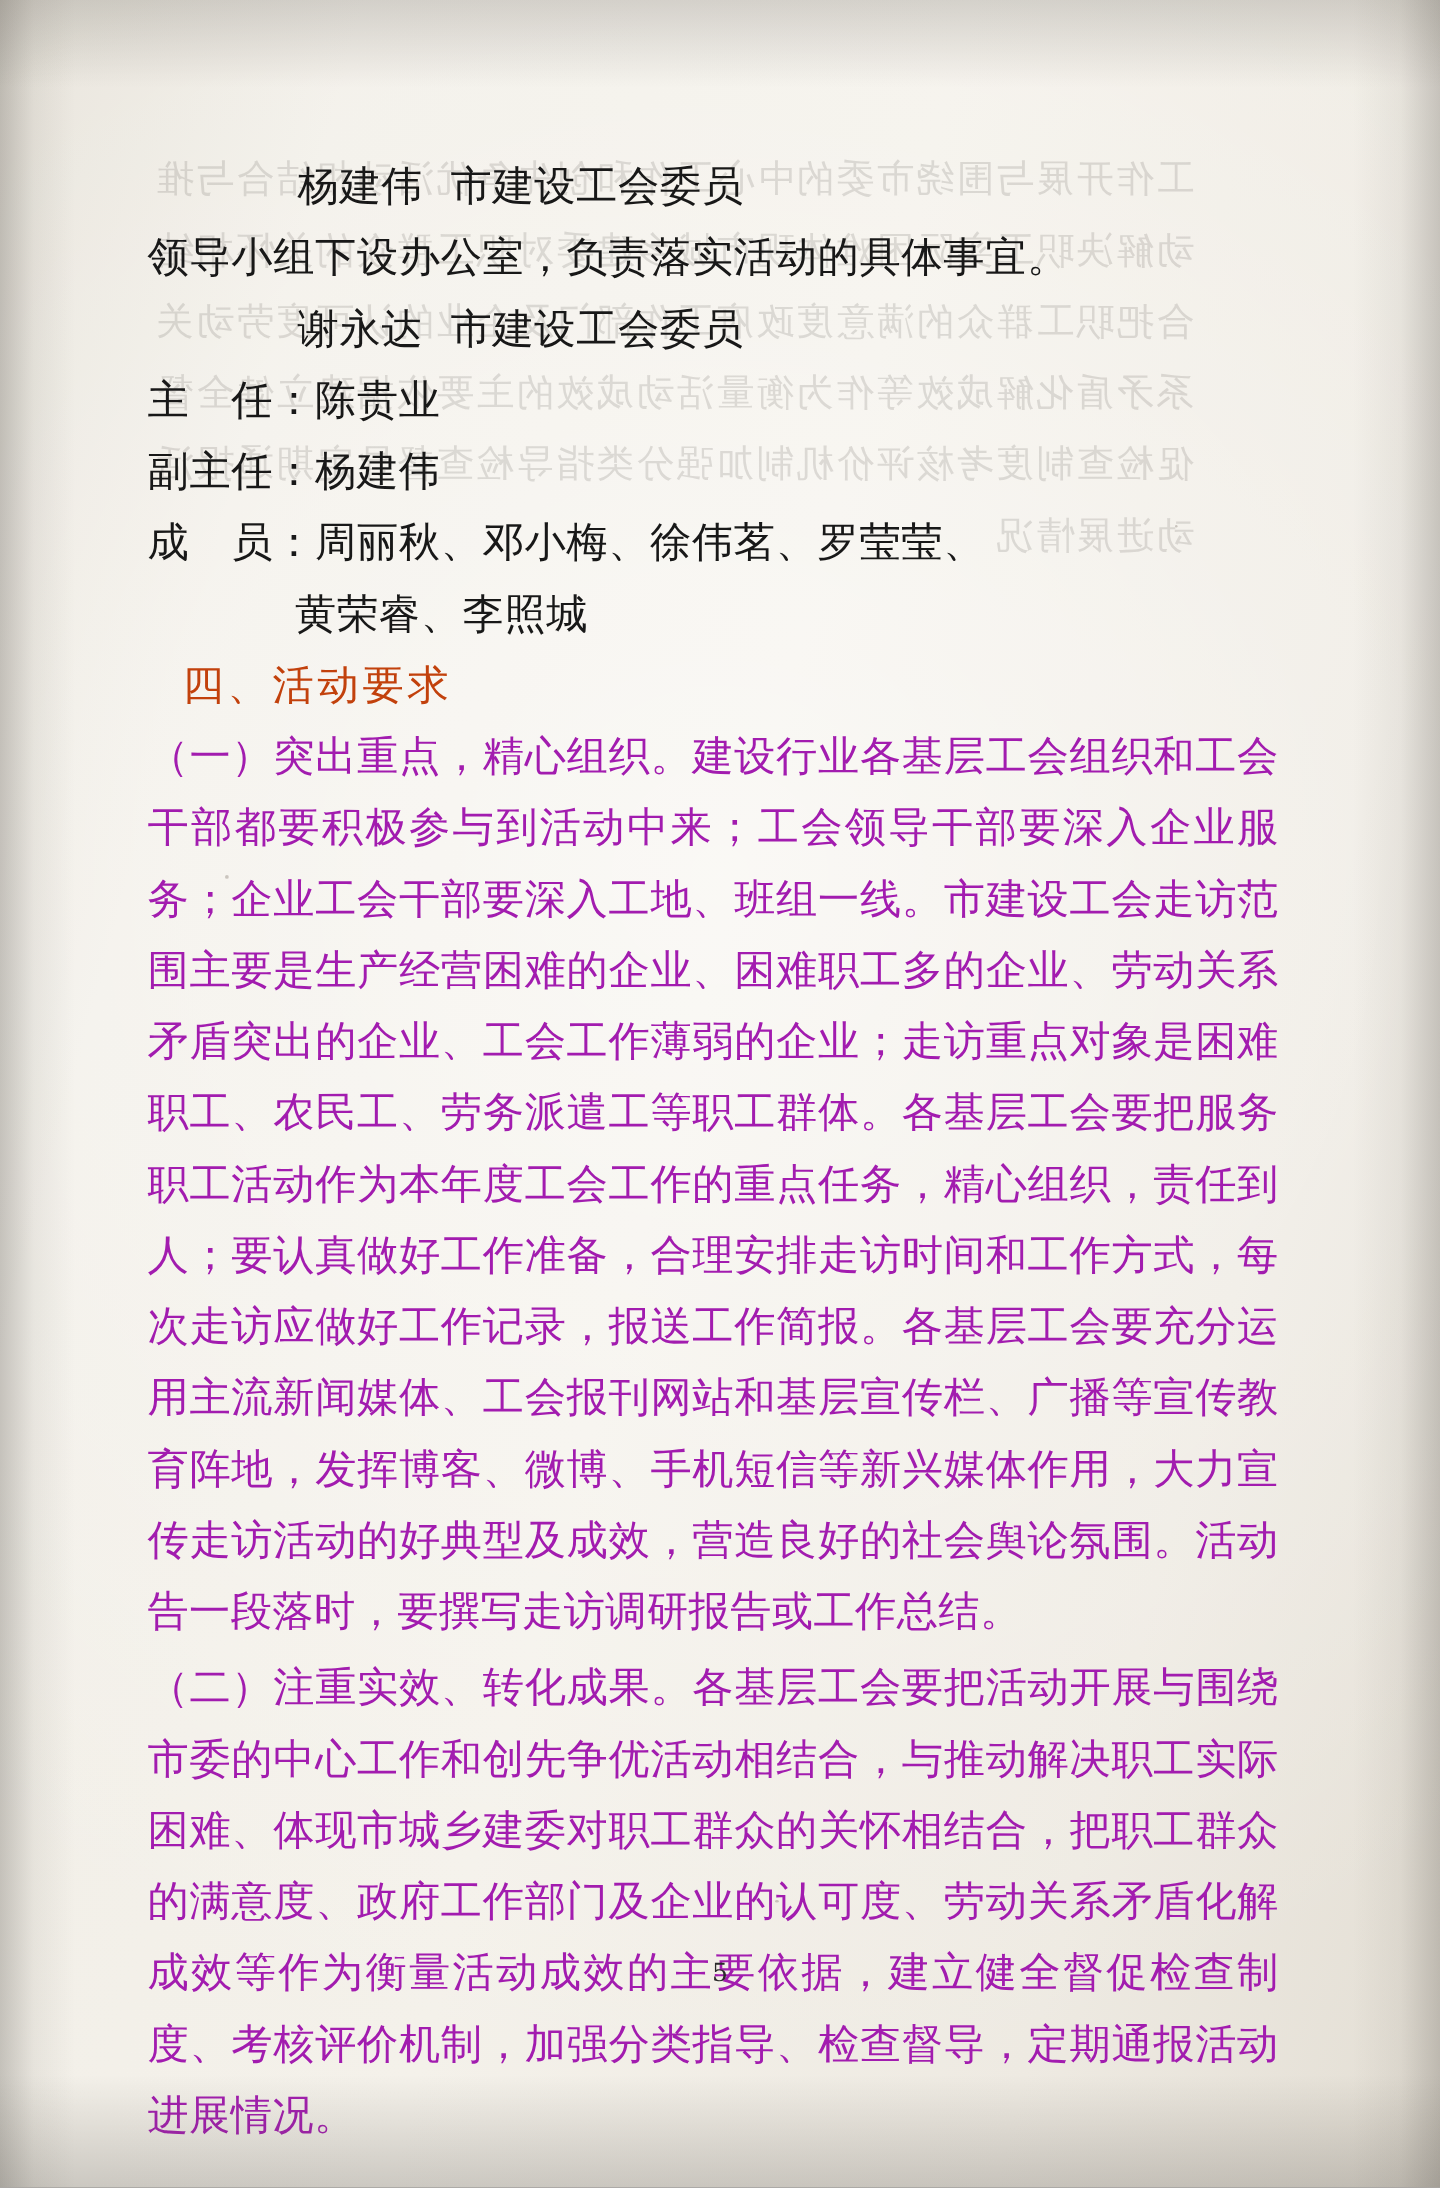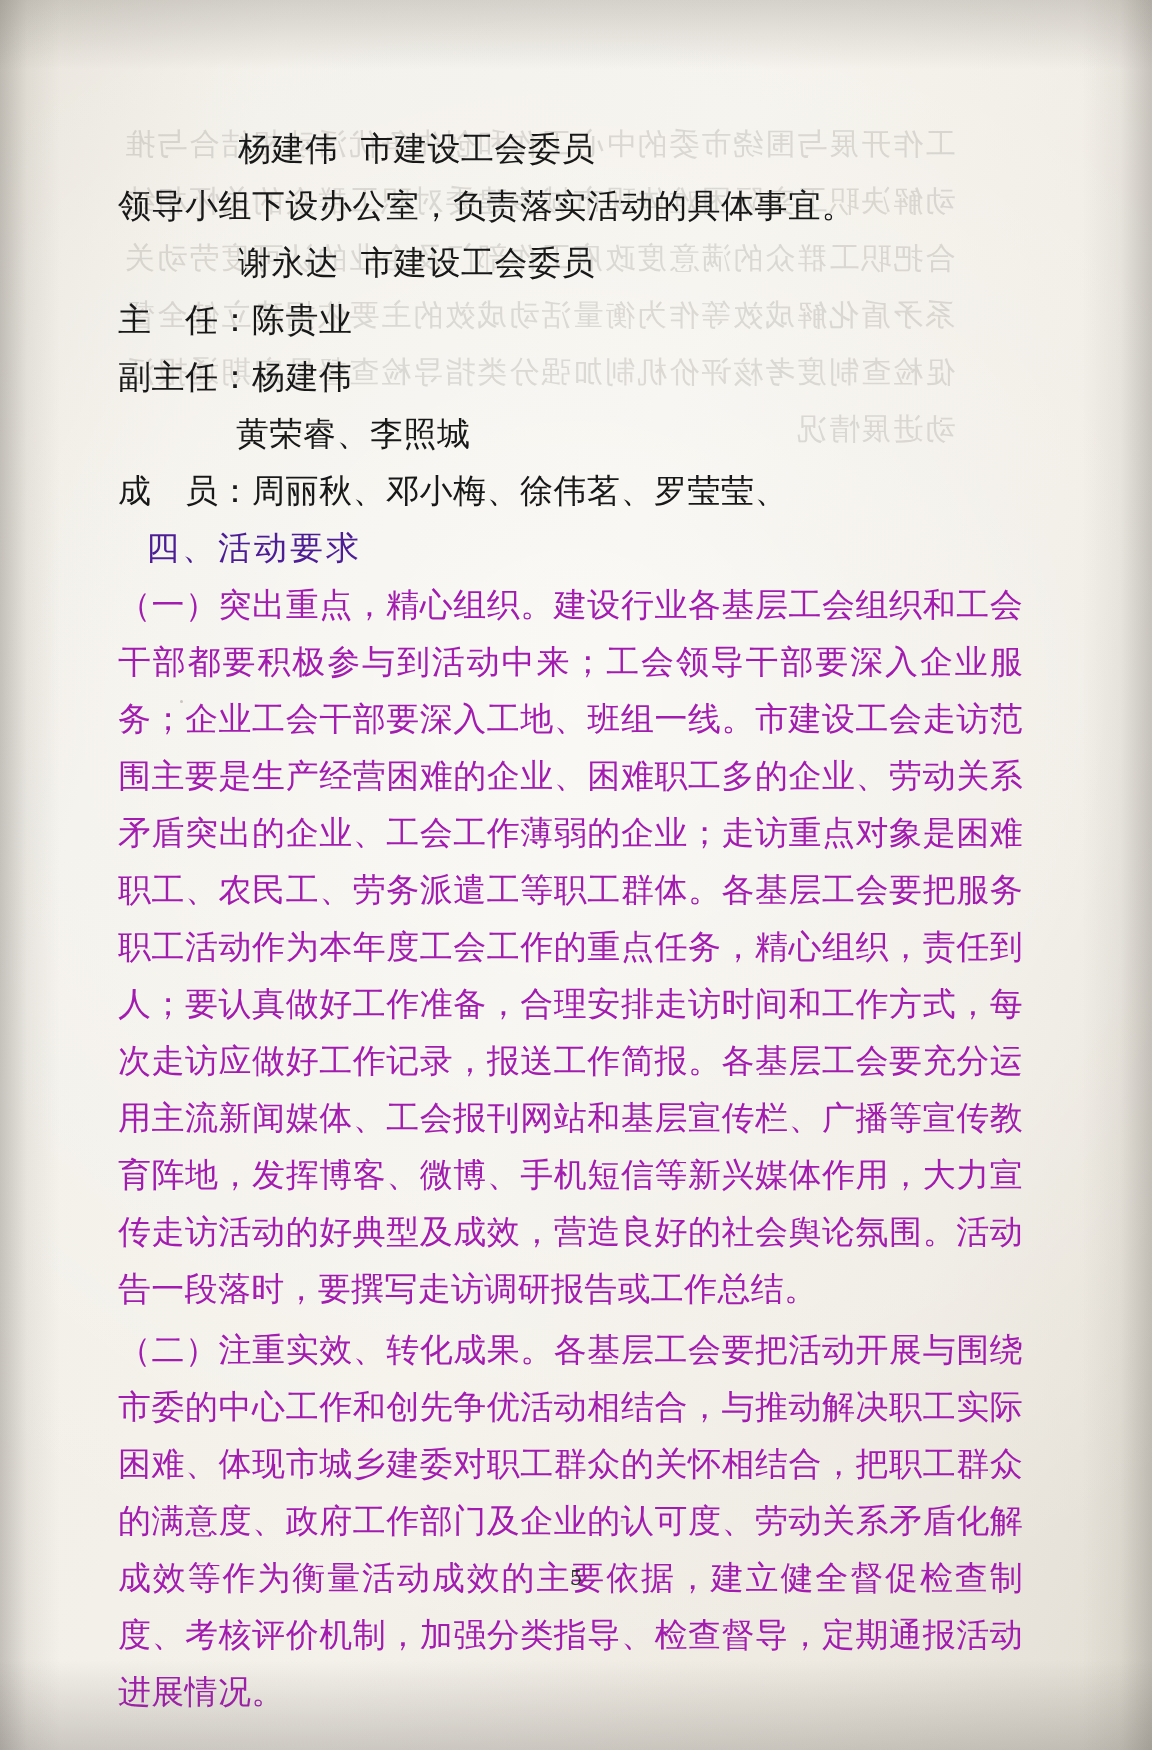--- a/index.html
+++ b/index.html
@@ -114,21 +114,21 @@
     margin: 0;
     white-space: pre-wrap;
   }
   .para-indent {
     text-indent: 0;
   }
   .section-heading {
     font-size: 33px;
     line-height: 57px;
     letter-spacing: 3px;
-    color: #4c1d95;
+    color: #c2410c;
     padding-left: 28px;
   }
   .gap-sm { height: 4px; }
   .page-number {
     position: absolute;
     left: 0;
     top: 1566px;
     width: 1152px;
     text-align: center;
     font-size: 20px;
@@ -157,23 +157,23 @@
 
       <div class="line indent-name">杨建伟  市建设工会委员</div>
       <div class="line">领导小组下设办公室，负责落实活动的具体事宜。</div>
 
       <div class="line indent-name">谢永达  市建设工会委员</div>
 
       <div class="line"><span class="roster-label">主　任：</span><span>陈贵业</span></div>
 
       <div class="line"><span class="roster-label">副主任：</span><span>杨建伟</span></div>
 
+      <div class="line"><span class="roster-label">成　员：</span><span>周丽秋、邓小梅、徐伟茗、罗莹莹、</span></div>
+
       <div class="line indent-sub">黄荣睿、李照城</div>
-
-      <div class="line"><span class="roster-label">成　员：</span><span>周丽秋、邓小梅、徐伟茗、罗莹莹、</span></div>
 
       <div class="line section-heading">四、活动要求</div>
 
       <p class="para para-indent">（一）突出重点，精心组织。建设行业各基层工会组织和工会干部都要积极参与到活动中来；工会领导干部要深入企业服务；企业工会干部要深入工地、班组一线。市建设工会走访范围主要是生产经营困难的企业、困难职工多的企业、劳动关系矛盾突出的企业、工会工作薄弱的企业；走访重点对象是困难职工、农民工、劳务派遣工等职工群体。各基层工会要把服务职工活动作为本年度工会工作的重点任务，精心组织，责任到人；要认真做好工作准备，合理安排走访时间和工作方式，每次走访应做好工作记录，报送工作简报。各基层工会要充分运用主流新闻媒体、工会报刊网站和基层宣传栏、广播等宣传教育阵地，发挥博客、微博、手机短信等新兴媒体作用，大力宣传走访活动的好典型及成效，营造良好的社会舆论氛围。活动告一段落时，要撰写走访调研报告或工作总结。</p>
 
       <div class="gap-sm"></div>
 
       <p class="para para-indent">（二）注重实效、转化成果。各基层工会要把活动开展与围绕市委的中心工作和创先争优活动相结合，与推动解决职工实际困难、体现市城乡建委对职工群众的关怀相结合，把职工群众的满意度、政府工作部门及企业的认可度、劳动关系矛盾化解成效等作为衡量活动成效的主要依据，建立健全督促检查制度、考核评价机制，加强分类指导、检查督导，定期通报活动进展情况。</p>
 
     </div>

